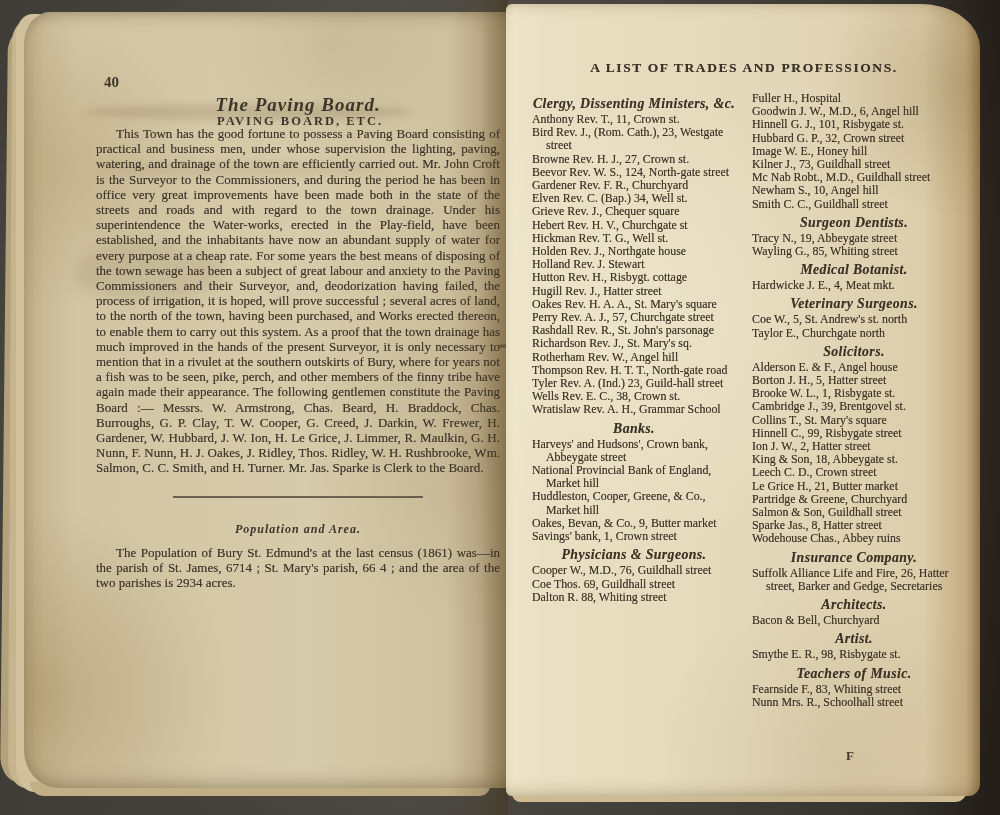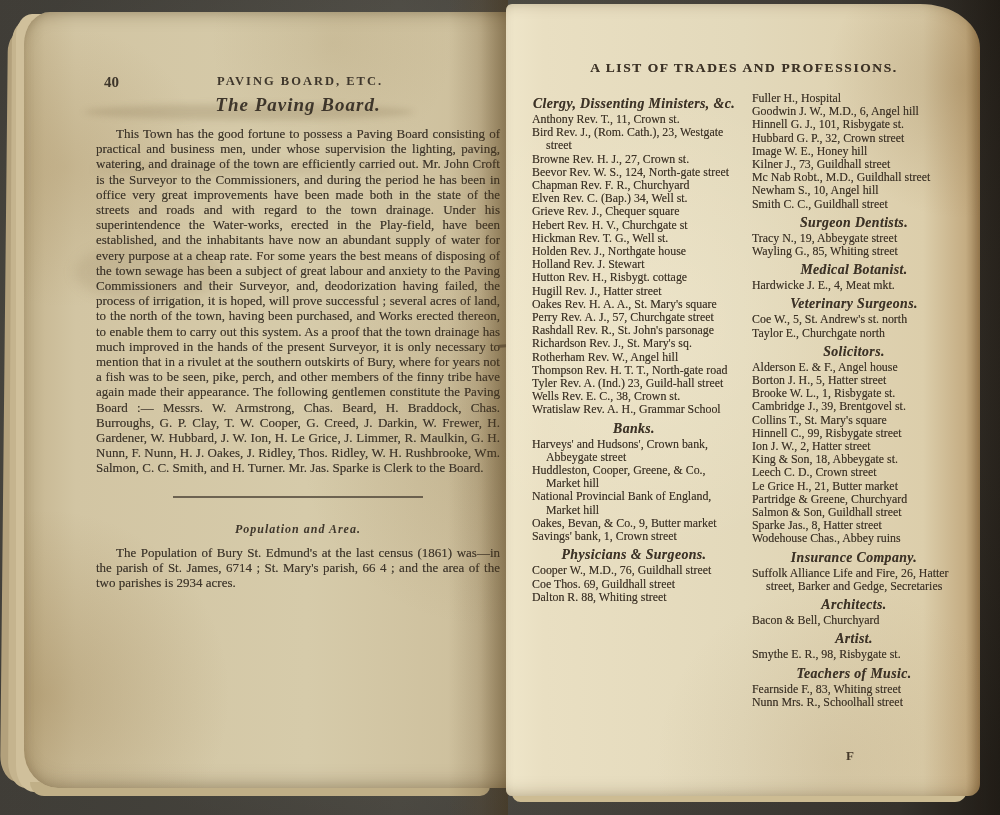--- a/index.html
+++ b/index.html
@@ -25,21 +25,21 @@
       radial-gradient(circle at 8% 20%, rgba(150,120,70,0.22), rgba(150,120,70,0) 18%),
       radial-gradient(circle at 4% 88%, rgba(140,110,60,0.30), rgba(140,110,60,0) 22%),
       radial-gradient(circle at 60% 4%, rgba(150,125,80,0.18), rgba(150,125,80,0) 15%),
       radial-gradient(circle at 90% 55%, rgba(120,95,55,0.12), rgba(120,95,55,0) 30%),
       linear-gradient(90deg,#baa983 0%, #cabb97 4%, #d2c5a3 10%, #d6cbaa 55%, #cdbf9c 88%, #b5a179 97%, #98845f 100%);
     box-shadow:inset 0 10px 18px -12px rgba(80,60,30,.6), inset 0 -14px 20px -14px rgba(80,60,30,.55);
   }
   .lp-content{position:absolute;left:72px;top:62px;width:404px;color:#3e362b;}
   .lp-header{position:relative;height:20px;}
   .lp-pagenum{position:absolute;left:8px;top:0;font-weight:bold;font-size:15px;}
-  .lp-runhead{position:absolute;left:4px;right:0;text-align:center;font-weight:bold;font-size:12.5px;letter-spacing:2px;}
+  .lp-runhead{position:absolute;left:4px;right:0;text-align:center;font-weight:bold;font-size:12.5px;letter-spacing:2px;margin-top:40px;}
   .lp-title{text-align:center;font-style:italic;font-weight:bold;font-size:19px;letter-spacing:1px;}
   .lp-body{margin-top:10px;text-align:justify;font-size:13px;line-height:15.2px;text-indent:20px;
     text-shadow:0 0 .6px rgba(62,54,43,.55);}
   .lp-rule{width:250px;height:2px;background:#4a4034;margin:20px auto 0;opacity:.75;}
   .lp-h2{margin-top:24px;text-align:center;font-style:italic;font-weight:bold;font-size:12px;letter-spacing:1px;}
   .lp-body2{margin-top:8px;text-align:justify;font-size:13px;line-height:15.2px;text-indent:20px;
     text-shadow:0 0 .6px rgba(62,54,43,.55);}
   
   .gutter{position:absolute;left:448px;top:0;width:60px;height:815px;
     background:linear-gradient(90deg, rgba(90,65,30,0) 0%, rgba(90,65,30,.18) 55%, rgba(70,50,20,.45) 100%);}
@@ -112,21 +112,21 @@
             <div class="blk blk-heading">Clergy, Dissenting Ministers, &amp;c.</div>
 
             <div class="blk blk-entry">Anthony Rev. T., 11, Crown st.</div>
 
             <div class="blk blk-entry">Bird Rev. J., (Rom. Cath.), 23, Westgate street</div>
 
             <div class="blk blk-entry">Browne Rev. H. J., 27, Crown st.</div>
 
             <div class="blk blk-entry">Beevor Rev. W. S., 124, North-gate street</div>
 
-            <div class="blk blk-entry">Chapman Rev. F. R., Churchyard</div>
+            <div class="blk blk-entry">Gardener Rev. F. R., Churchyard</div>
 
             <div class="blk blk-entry">Elven Rev. C. (Bap.) 34, Well st.</div>
 
 
             <div class="blk blk-entry">Grieve Rev. J., Chequer square</div>
 
             <div class="blk blk-entry">Hebert Rev. H. V., Churchgate st</div>
 
             <div class="blk blk-entry">Hickman Rev. T. G., Well st.</div>
 
@@ -153,23 +153,23 @@
             <div class="blk blk-entry">Tyler Rev. A. (Ind.) 23, Guild-hall street</div>
 
             <div class="blk blk-entry">Wells Rev. E. C., 38, Crown st.</div>
 
             <div class="blk blk-entry">Wratislaw Rev. A. H., Grammar School</div>
 
             <div class="blk blk-heading">Banks.</div>
 
             <div class="blk blk-entry">Harveys' and Hudsons', Crown bank, Abbeygate street</div>
 
+            <div class="blk blk-entry">National Provincial Bank of England, Market hill</div>
+
             <div class="blk blk-entry">Huddleston, Cooper, Greene, &amp; Co., Market hill</div>
-
-            <div class="blk blk-entry">National Provincial Bank of England, Market hill</div>
 
             <div class="blk blk-entry">Oakes, Bevan, &amp; Co., 9, Butter market</div>
 
             <div class="blk blk-entry">Savings' bank, 1, Crown street</div>
 
             <div class="blk blk-heading">Physicians &amp; Surgeons.</div>
 
             <div class="blk blk-entry">Cooper W., M.D., 76, Guildhall street</div>
 
             <div class="blk blk-entry">Coe Thos. 69, Guildhall street</div>

